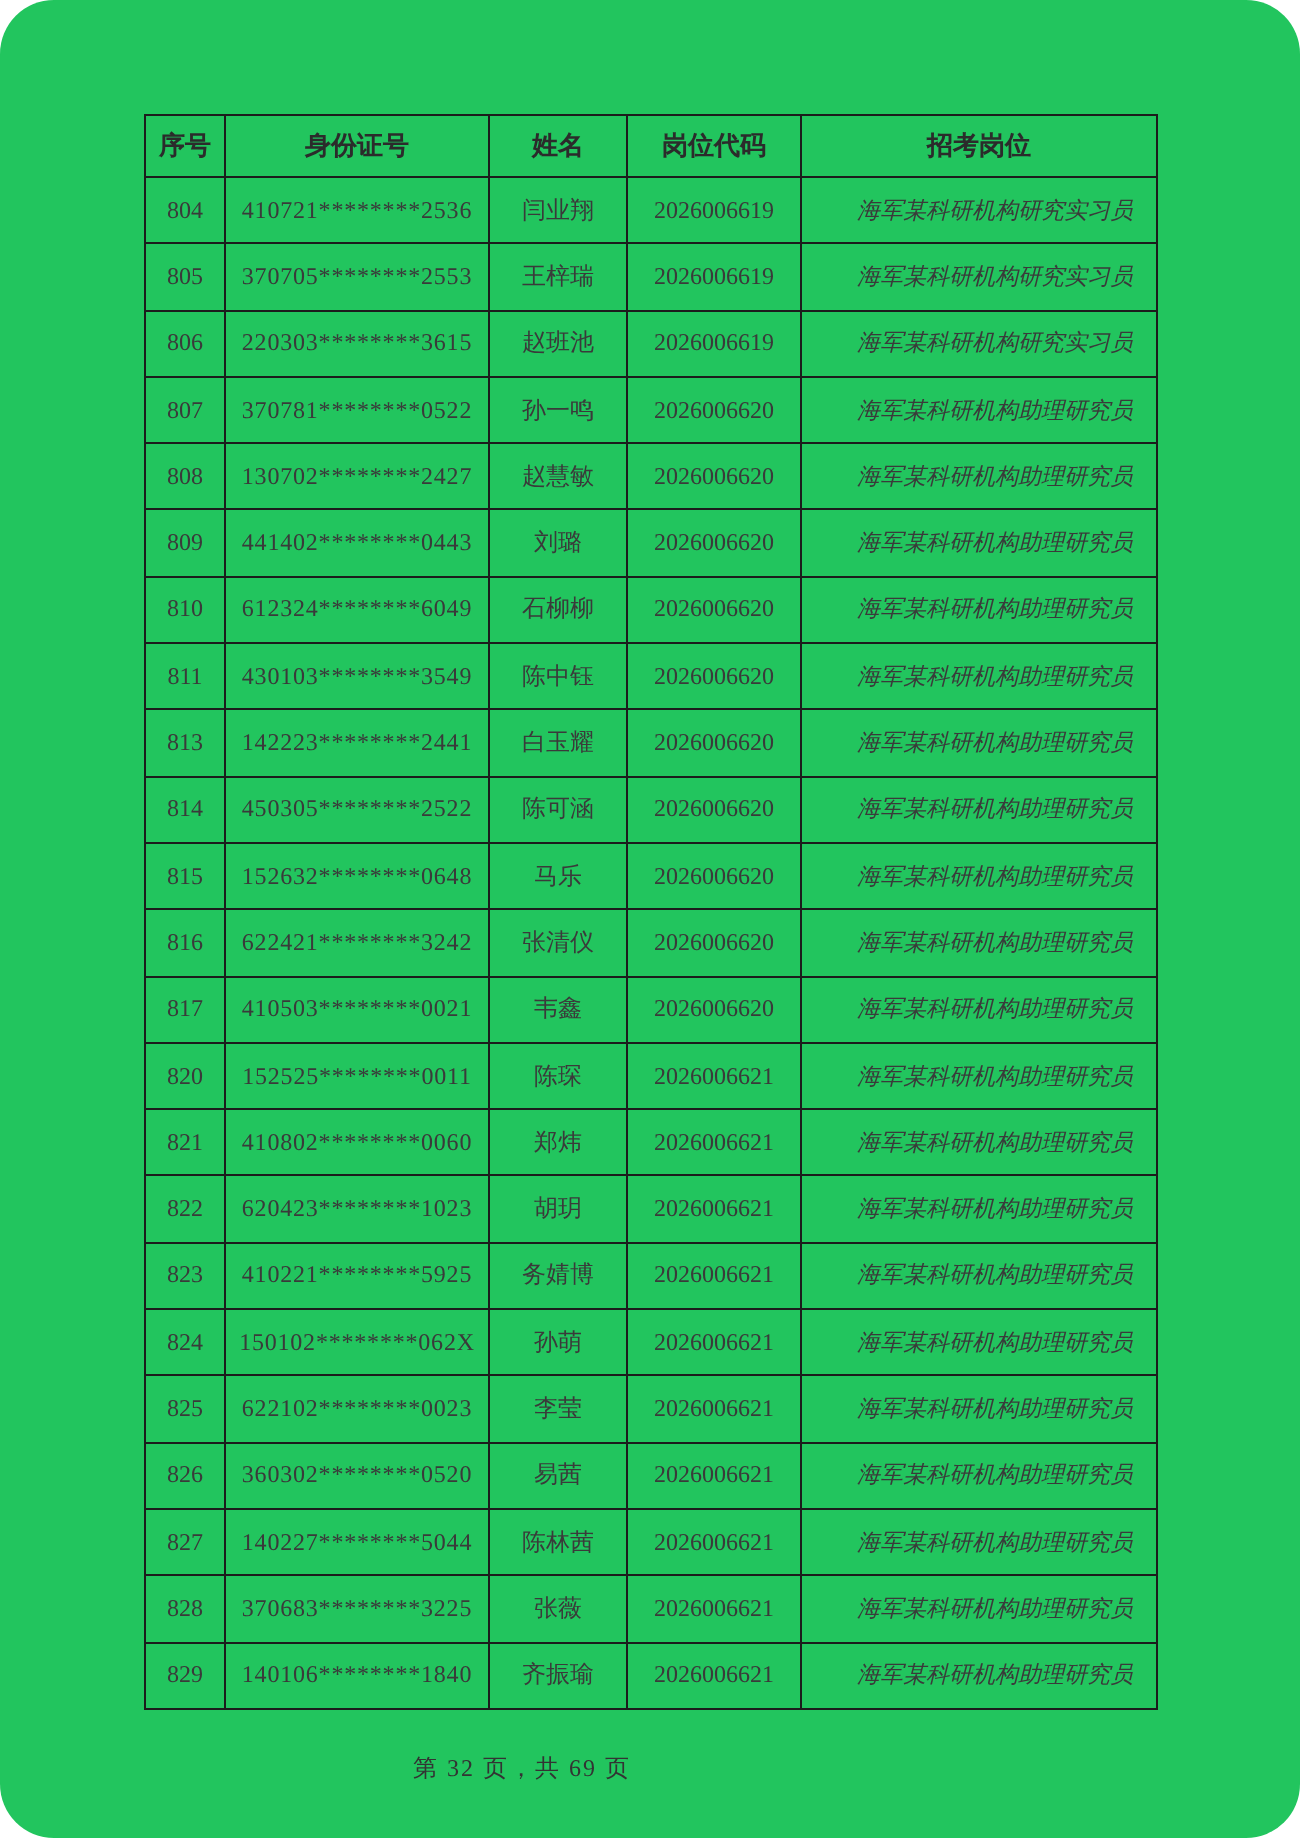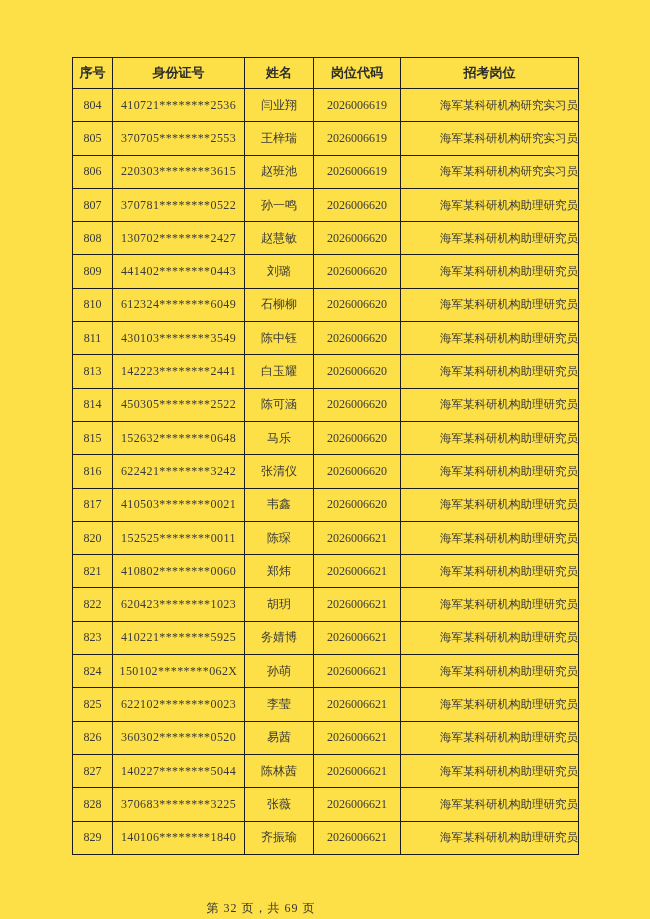--- a/index.html
+++ b/index.html
@@ -12,21 +12,22 @@
     height: 919px;
     font-family: "Liberation Serif", "DejaVu Serif", serif;
     color: #333333;
     position: relative;
     overflow: hidden;
   }
   .page {
     position: relative;
     width: 650px;
     height: 919px;
-    background: #fde047;
+    background: #22c55e;
+    border-radius: 27px;
   }
   table.roster {
     position: absolute;
     left: 72px;
     top: 57px;
     width: 506px;
     height: 798px;
     border-collapse: collapse;
     table-layout: fixed;
   }
@@ -46,34 +47,34 @@
     height: 30px;
   }
   table.roster td {
     font-size: 12px;
     color: #3a3a3a;
   }
   table.roster td.id-cell {
     letter-spacing: 0.4px;
   }
   table.roster td.post-cell {
-    text-align: right;
+    text-align: center;
     padding-left: 16px;
     font-size: 11.5px;
+    font-style: italic;
   }
   .footer {
     position: absolute;
     left: 0;
     top: 876px;
     width: 522px;
     text-align: center;
     font-size: 12px;
     color: #333333;
     letter-spacing: 1px;
-    margin-top: 24px;
   }
 </style>
 </head>
 <body>
 
 <div class="page">
   <table class="roster">
     <colgroup>
       <col style="width:40px">
       <col style="width:132px">

